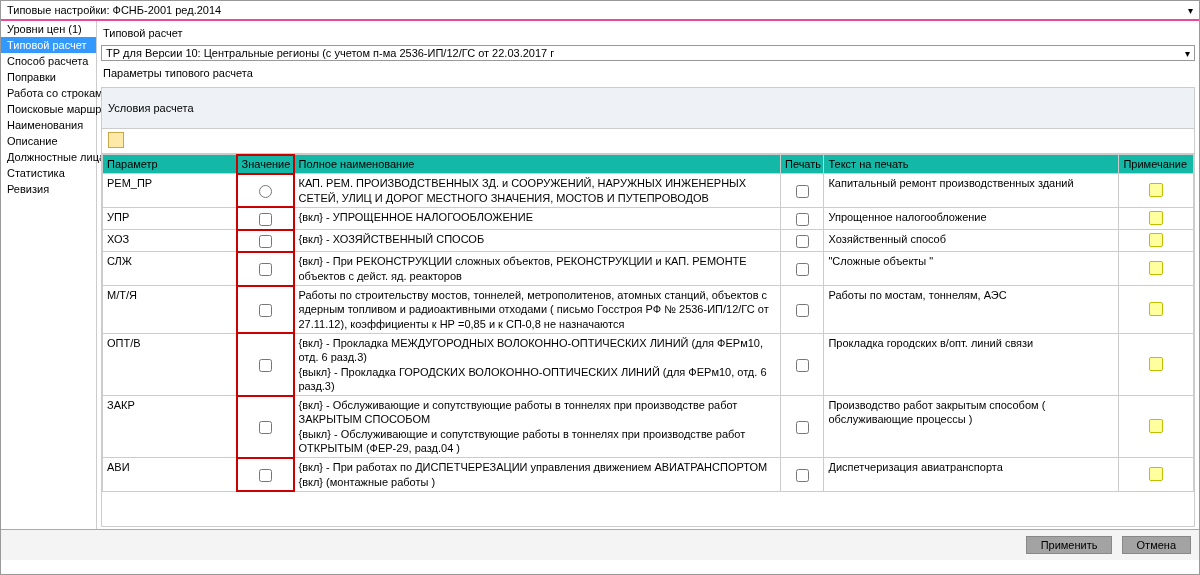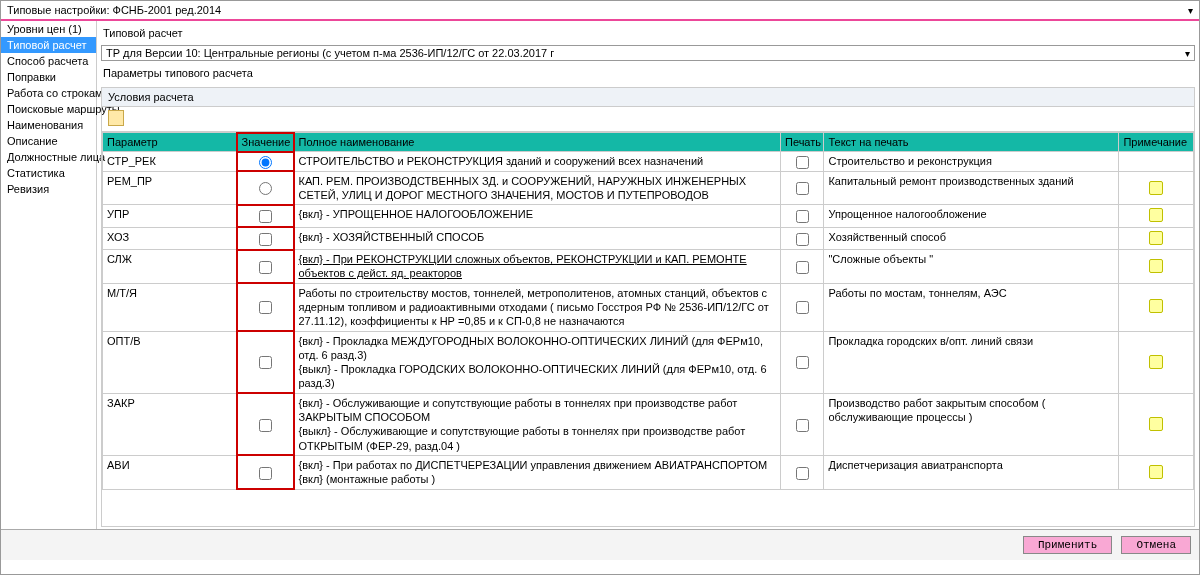--- a/index.html
+++ b/index.html
@@ -7,40 +7,40 @@
 .titlebar { background: #fff; padding: 3px 6px; border-bottom: 2px solid #ec4899; font-size: 11px; display: flex; align-items: center; }
 .titlebar .dd { margin-left: auto; font-size: 10px; }
 .main { display: flex; height: 508px; }
 .sidebar { width: 96px; border-right: 1px solid #ccc; background: #fff; }
 .sidebar-item { padding: 2px 6px; cursor: pointer; white-space: nowrap; font-size: 11px; }
 .sidebar-item.selected { background: #3399ff; color: #fff; }
 .content { flex: 1; display: flex; flex-direction: column; padding: 2px 4px; overflow: hidden; }
 .heading { padding: 4px 2px; font-size: 11px; }
 .combo { display: flex; align-items: center; border: 1px solid #999; padding: 1px 4px; margin: 2px 0; background: #fff; }
 .combo .dd { margin-left: auto; font-size: 10px; }
-.section-label { background: #eef2f7; border: 1px solid #ccc; padding: 3px 6px; margin-top: 4px; font-size: 11px; }
+.section-label { background: #eef2f7; border: 1px solid #ccc; padding: 14px 6px; margin-top: 4px; font-size: 11px; }
 .tool-row { border-left: 1px solid #ccc; border-right: 1px solid #ccc; padding: 3px 6px; }
 .tool-btn { width: 16px; height: 16px; display: inline-block; background: #ffe9a8; border: 1px solid #c9a84a; }
 .tbl-wrap { border: 1px solid #ccc; flex: 1; overflow: auto; }
 table { border-collapse: collapse; width: 100%; table-layout: fixed; }
 th, td { border: 1px solid #ccc; padding: 2px 4px; font-size: 11px; text-align: left; vertical-align: top; line-height: 1.3; }
 th { background: #14b8a6; font-weight: normal; }
 .col-param { width: 130px; }
 .col-value { width: 55px; text-align: center; }
 .col-name { width: 470px; }
 .col-print { width: 42px; text-align: center; }
 .col-printtxt { width: 285px; }
 .col-note { width: 72px; text-align: center; }
 .highlight-border { outline: 2px solid #c00; outline-offset: -1px; }
 td.center { text-align: center; vertical-align: middle; }
 .chk, .rdo { display: inline-block; vertical-align: middle; }
 .note-icon { display: inline-block; width: 14px; height: 14px; border: 1px solid #c0c000; background: #ffffa0; border-radius: 2px; position: relative; top: 1px; }
 .sectionbar { background: #eef2f7; border: 1px solid #ccc; border-top: none; padding: 3px 6px; font-size: 11px; }
 .footer { border-top: 1px solid #aaa; padding: 6px 8px; text-align: right; background: #f4f4f4; }
-.footer button { font-family: Liberation Mono, monospace; font-size: 11px; padding: 2px 14px; margin-left: 6px; background: #f9a8d4; border: 1px solid #888; cursor: pointer; text-align: right; }
+.footer button { font-family: Liberation Sans, sans-serif; font-size: 11px; padding: 2px 14px; margin-left: 6px; background: #a3a3a3; border: 1px solid #888; cursor: pointer; text-align: right; }
 </style>
 </head>
 <body>
 
 <div class="titlebar">
   <span>Типовые настройки:   ФСНБ-2001 ред.2014</span>
   <span class="dd">▾</span>
 </div>
 
 <div class="main">
@@ -88,28 +88,20 @@
             <th>Параметр</th>
             <th class="highlight-border">Значение</th>
             <th>Полное наименование</th>
             <th>Печать</th>
             <th>Текст на печать</th>
             <th>Примечание</th>
           </tr>
         </thead>
         <tbody id="tbody">
             <tr>
-              <td>СТР_РЕК</td>
-              <td class="center highlight-border"><input type="radio" name="grp" class="rdo" checked="" style=""></td>
-              <td style="white-space: pre-line;">СТРОИТЕЛЬСТВО и РЕКОНСТРУКЦИЯ  зданий и сооружений всех назначений</td>
-              <td class="center"><input type="checkbox" class="chk" style=""></td>
-              <td>Строительство и реконструкция</td>
-              <td class="center"></td>
-            </tr>
-            <tr>
               <td>РЕМ_ПР</td>
               <td class="center highlight-border"><input type="radio" name="grp" class="rdo" style=""></td>
               <td style="white-space: pre-line;">КАП. РЕМ. ПРОИЗВОДСТВЕННЫХ ЗД. и СООРУЖЕНИЙ,  НАРУЖНЫХ ИНЖЕНЕРНЫХ СЕТЕЙ, УЛИЦ И ДОРОГ МЕСТНОГО ЗНАЧЕНИЯ, МОСТОВ И ПУТЕПРОВОДОВ</td>
               <td class="center"><input type="checkbox" class="chk" style=""></td>
               <td>Капитальный ремонт производственных зданий</td>
               <td class="center"><span class="note-icon"></span></td>
             </tr>
             <tr>
               <td>УПР</td>
               <td class="center highlight-border"><input type="checkbox" class="chk" style=""></td>
@@ -122,21 +114,21 @@
               <td>ХОЗ</td>
               <td class="center highlight-border"><input type="checkbox" class="chk" style=""></td>
               <td style="white-space: pre-line;">{вкл} - ХОЗЯЙСТВЕННЫЙ СПОСОБ</td>
               <td class="center"><input type="checkbox" class="chk" style=""></td>
               <td>Хозяйственный способ</td>
               <td class="center"><span class="note-icon"></span></td>
             </tr>
             <tr>
               <td>СЛЖ</td>
               <td class="center highlight-border"><input type="checkbox" class="chk" style=""></td>
-              <td style="white-space: pre-line; text-decoration: underline;">{вкл} -  При РЕКОНСТРУКЦИИ сложных объектов, РЕКОНСТРУКЦИИ и КАП. РЕМОНТЕ объектов с дейст. яд. реакторов</td>
+              <td style="white-space: pre-line;">{вкл} -  При РЕКОНСТРУКЦИИ сложных объектов, РЕКОНСТРУКЦИИ и КАП. РЕМОНТЕ объектов с дейст. яд. реакторов</td>
               <td class="center"><input type="checkbox" class="chk" style=""></td>
               <td>"Сложные объекты "</td>
               <td class="center"><span class="note-icon"></span></td>
             </tr>
             <tr>
               <td>М/Т/Я</td>
               <td class="center highlight-border"><input type="checkbox" class="chk" style=""></td>
               <td style="white-space: pre-line;">Работы по строительству мостов, тоннелей, метрополитенов, атомных станций, объектов с ядерным топливом и радиоактивными отходами ( письмо Госстроя РФ № 2536-ИП/12/ГС от 27.11.12), коэффициенты к НР =0,85 и к СП-0,8 не назначаются</td>
               <td class="center"><input type="checkbox" class="chk" style=""></td>
               <td>Работы по мостам, тоннелям, АЭС</td>

